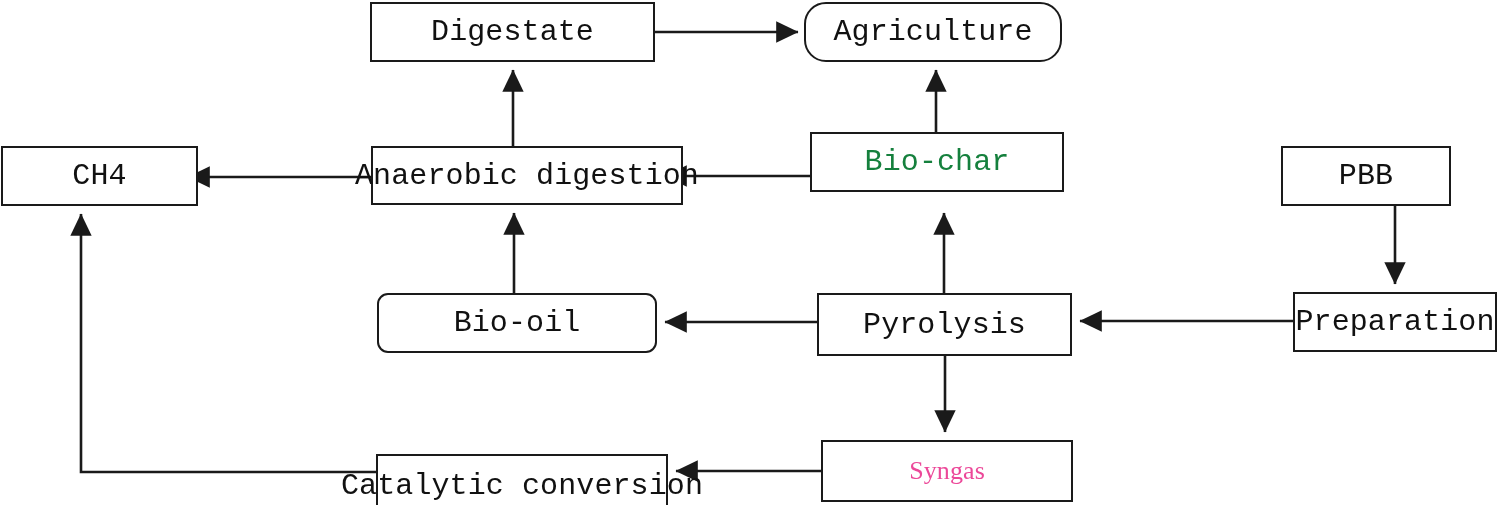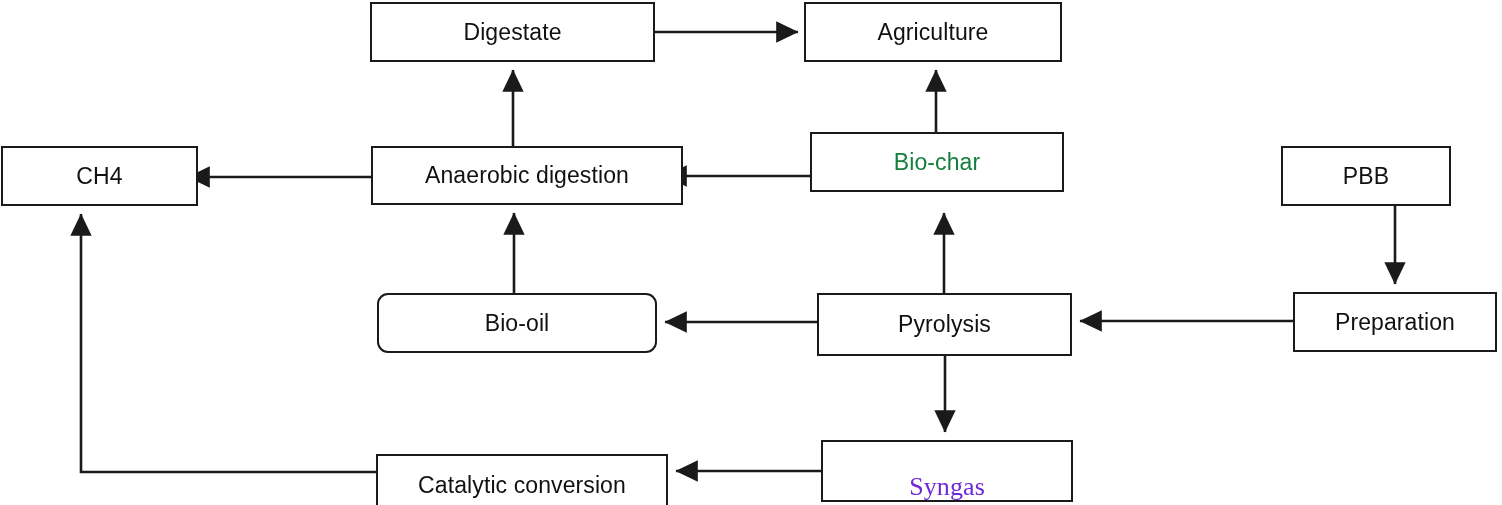--- a/index.html
+++ b/index.html
@@ -25,22 +25,22 @@
   }
   .node {
     position: absolute;
     box-sizing: border-box;
     border: 2px solid #1a1a1a;
     background: #ffffff;
     display: flex;
     align-items: center;
     justify-content: center;
     color: #111111;
-    font-family: Liberation Sans, sans-serif;
-    font-size: 23px;
+    font-family: Liberation Mono, monospace;
+    font-size: 30px;
     line-height: 1;
     letter-spacing: 0.1px;
     white-space: nowrap;
     z-index: 2;
   }
   .node.serif {
     font-family: "Liberation Serif", serif;
     font-size: 26px;
   }
   .node-label {
@@ -72,21 +72,21 @@
         <polyline points="1395,206 1395,284" marker-end="url(#arrowhead)"></polyline>
         <polyline points="821,471 676,471" marker-end="url(#arrowhead)"></polyline>
         <polyline points="376,472 81,472 81,214" marker-end="url(#arrowhead)"></polyline>
       </g>
   </svg>
 
   <div id="nodes-layer">
       <div class="node" style="left: 370px; top: 2px; width: 285px; height: 60px; border-color: rgb(26, 26, 26); color: rgb(17, 17, 17);">
         <span class="node-label">Digestate</span>
       </div>
-      <div class="node" style="left: 804px; top: 2px; width: 258px; height: 60px; border-color: rgb(26, 26, 26); color: rgb(17, 17, 17);">
+      <div class="node" style="left: 804px; top: 2px; width: 258px; height: 60px; border-color: rgb(26, 26, 26); color: rgb(17, 17, 17); border-radius: 22px;">
         <span class="node-label">Agriculture</span>
       </div>
       <div class="node" style="left: 1px; top: 146px; width: 197px; height: 60px; border-color: rgb(26, 26, 26); color: rgb(17, 17, 17);">
         <span class="node-label">CH4</span>
       </div>
       <div class="node" style="left: 371px; top: 146px; width: 312px; height: 59px; border-color: rgb(26, 26, 26); color: rgb(17, 17, 17);">
         <span class="node-label">Anaerobic digestion</span>
       </div>
       <div class="node" style="left: 810px; top: 132px; width: 254px; height: 60px; border-color: rgb(26, 26, 26); color: #15803d;">
         <span class="node-label">Bio-char</span>
@@ -99,18 +99,18 @@
       </div>
       <div class="node" style="left: 817px; top: 293px; width: 255px; height: 63px; border-color: rgb(26, 26, 26); color: rgb(17, 17, 17);">
         <span class="node-label">Pyrolysis</span>
       </div>
       <div class="node" style="left: 1293px; top: 292px; width: 204px; height: 60px; border-color: rgb(26, 26, 26); color: rgb(17, 17, 17);">
         <span class="node-label">Preparation</span>
       </div>
       <div class="node" style="left: 376px; top: 454px; width: 292px; height: 63px; border-color: rgb(26, 26, 26); color: rgb(17, 17, 17);">
         <span class="node-label">Catalytic conversion</span>
       </div>
-      <div class="node serif" style="left: 821px; top: 440px; width: 252px; height: 62px; border-color: rgb(26, 26, 26); color: #6d28d9; align-items: flex-end;">
+      <div class="node serif" style="left: 821px; top: 440px; width: 252px; height: 62px; border-color: rgb(26, 26, 26); color: #ec4899;">
         <span class="node-label">Syngas</span>
       </div>
     </div>
 
 </div>
 
 </body></html>

